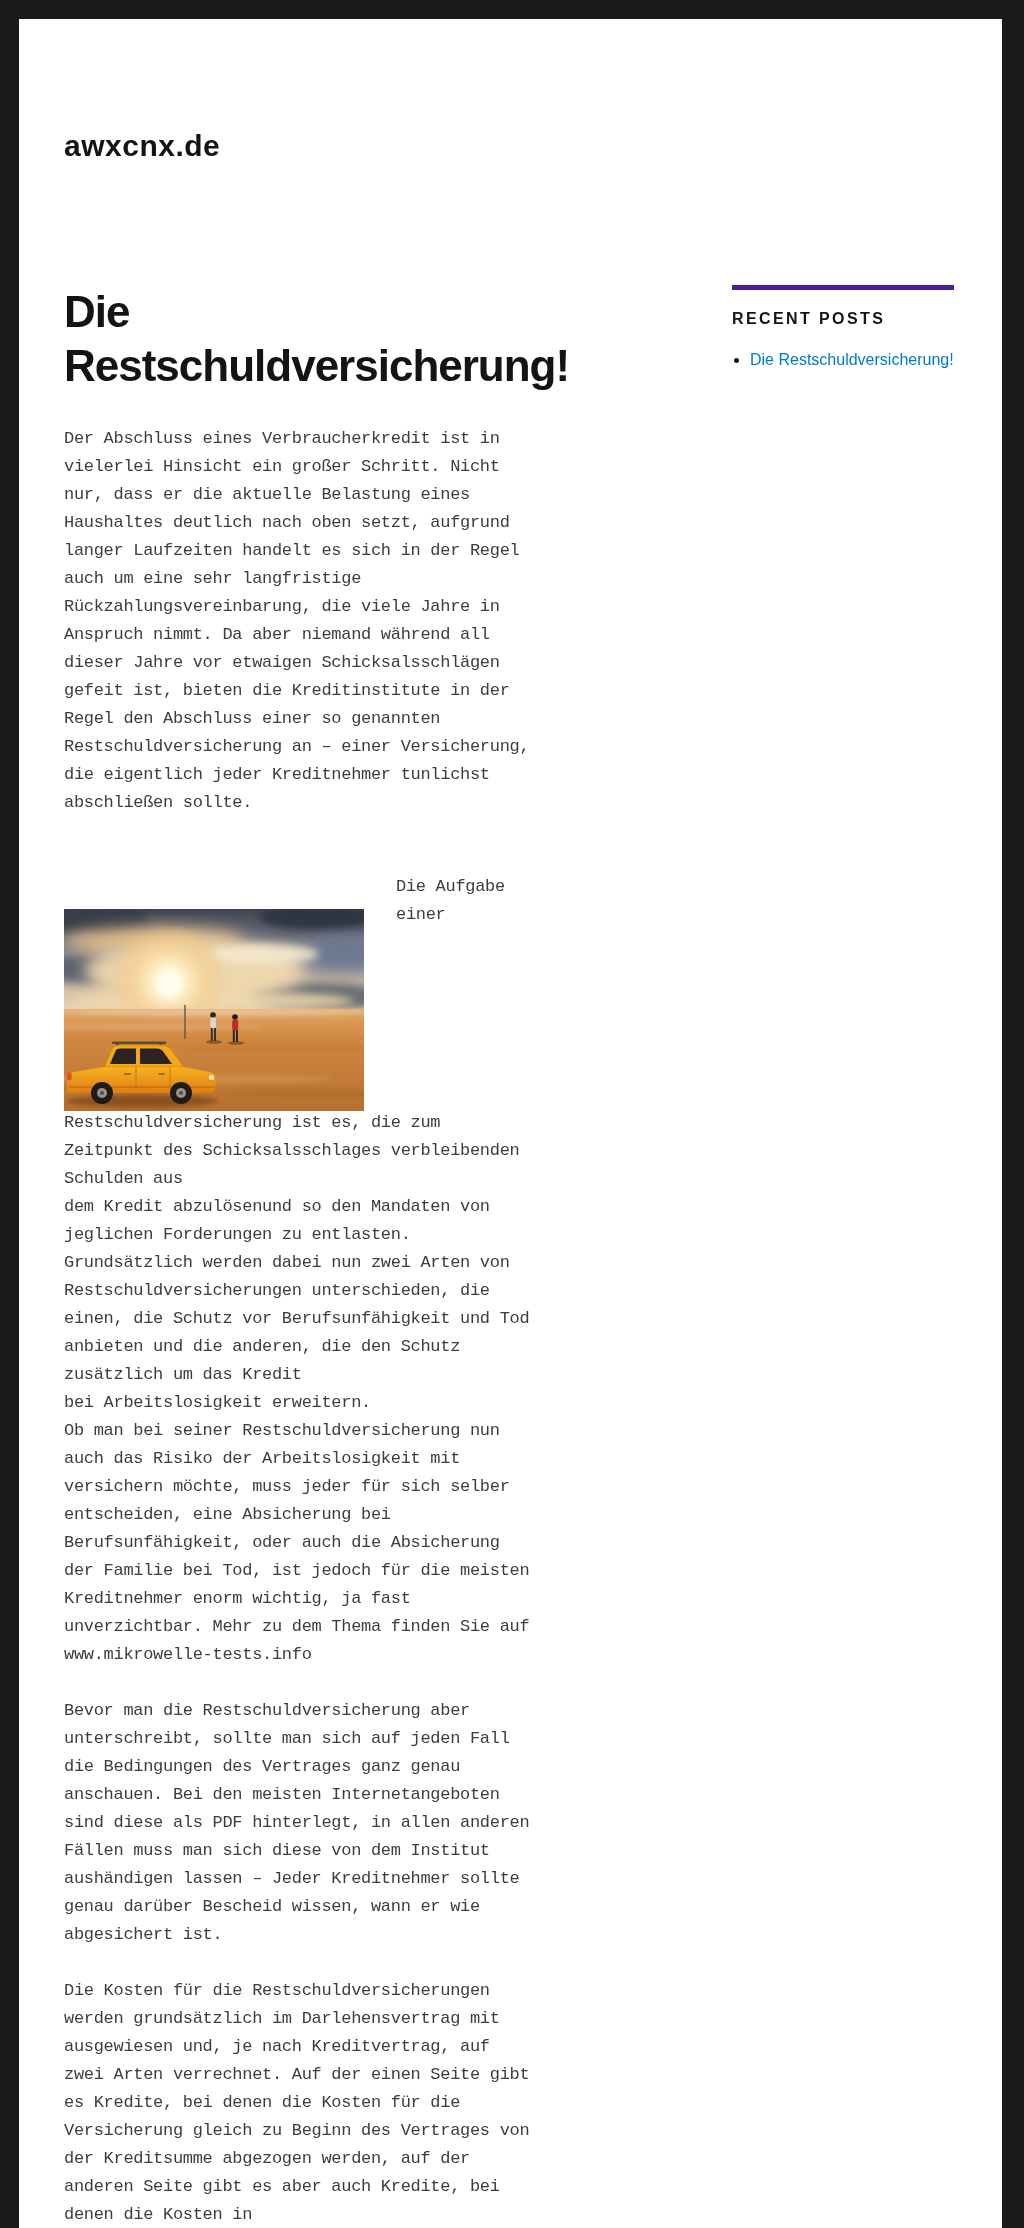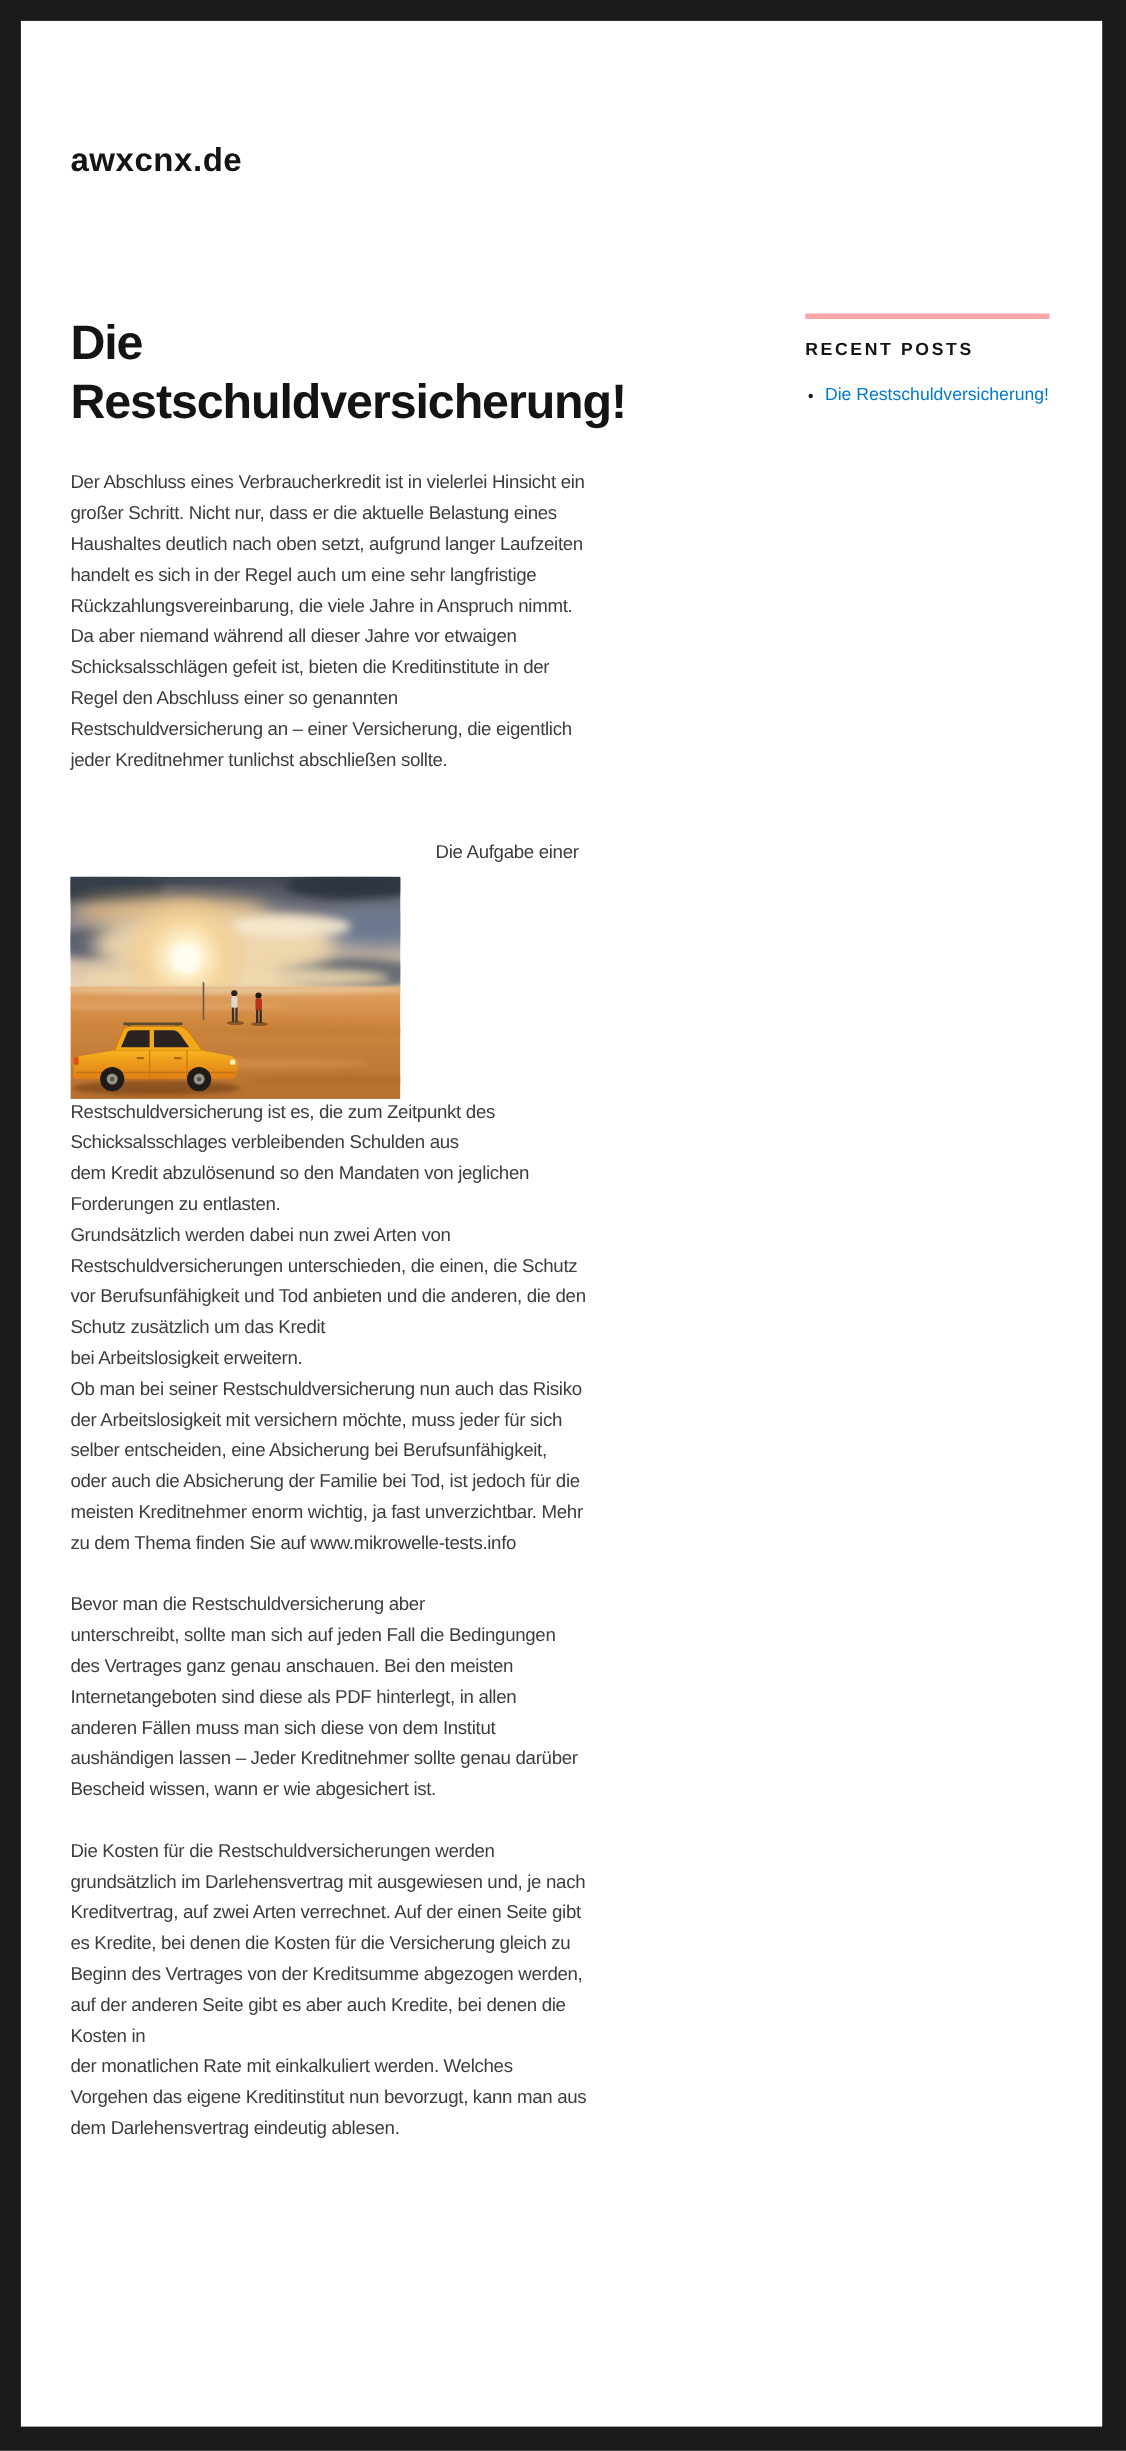--- a/index.html
+++ b/index.html
@@ -59,35 +59,35 @@
     font-size: 14.5px;
     color: #686868;
   }
   .entry-body {
     width: 470px;
     font-size: 17px;
     letter-spacing: -0.3px;
     line-height: 28px;
     color: #3d3d3d;
   }
-  .entry-body p { margin: 0 0 28px; white-space: pre-line; }
+  .entry-body p { margin: 0 0 28px; white-space: pre-line; font-family: Liberation Mono, monospace; }
   .photo {
     float: left;
     width: 300px;
     height: 202px;
     margin: 8px 32px 26px 0;
     display: block;
   }
   .photo svg { display: block; width: 300px; height: 202px; }
   
   .sidebar {
     margin-left: auto;
     width: 222px;
     flex: 0 0 222px;
-    border-top: 5px solid #fca5a5;
+    border-top: 5px solid #4c1d95;
     padding-top: 20px;
     box-sizing: border-box;
   }
   .widget-title {
     margin: 0 0 20px;
     font-size: 16px;
     font-weight: 800;
     letter-spacing: 2.4px;
     color: #141414;
   }

